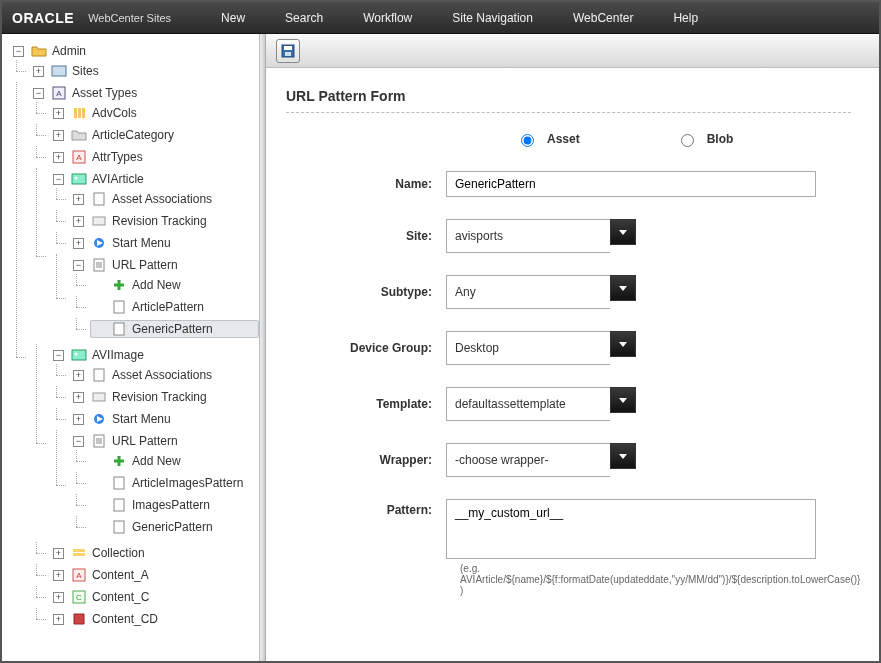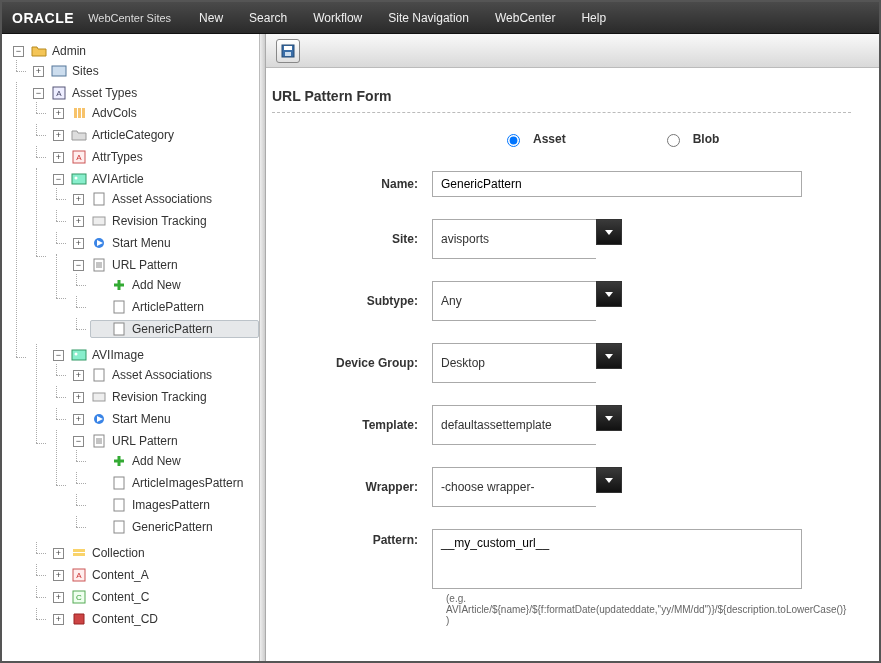--- a/index.html
+++ b/index.html
@@ -16,54 +16,54 @@
     background: linear-gradient(#4a4a4a,#2a2a2a);
     border-bottom: 1px solid #111;
     display: flex; align-items: center;
     color: #eee;
     padding: 0 10px;
     gap: 6px;
     font-size: 12px;
   }
   .brand { font-weight: bold; letter-spacing: 0.5px; color:#fff; font-size:14px; }
   .brand-sub { color:#ddd; font-size:11px; margin-left:8px; }
-  .menu { display:flex; gap:26px; margin-left:22px; }
+  .menu { display:flex; gap:40px; margin-left:44px; }
   .menu-item { cursor:pointer; color:#f0f0f0; }
   .body { flex:1; display:flex; overflow:hidden; }
   .sidebar {
     width: 258px; background:#fff; border-right:1px solid #bbb;
     overflow:auto; padding:6px 0 10px 4px;
     position:relative;
   }
   .splitter { width:6px; background:linear-gradient(to right,#eee,#ccc); border-right:1px solid #aaa; }
   .main { flex:1; display:flex; flex-direction:column; overflow:auto; background:#fff; }
   .toolbar {
     height:34px; background:linear-gradient(#f9f9f9,#d9d9d9);
     border-bottom:1px solid #bbb;
     display:flex; align-items:center; padding:0 10px;
   }
   .save-btn {
     width:24px; height:24px; border:1px solid #888; border-radius:3px;
     background:linear-gradient(#fff,#e0e0e0); display:flex; align-items:center; justify-content:center;
     cursor:pointer;
   }
-  .content { padding:20px 28px 20px 6px; }
+  .content { padding:20px 28px 20px 20px; }
   .form-title { font-weight:bold; font-size:14px; color:#333; margin-bottom:8px; }
   .dashed { border-top:1px dashed #bbb; margin-bottom:18px; }
   .radio-row { display:flex; gap:96px; margin:0 0 24px 230px; align-items:center; }
   .radio-row label { display:flex; align-items:center; gap:10px; font-weight:bold; color:#333; }
   .form-row { display:flex; align-items:center; margin-bottom:22px; }
   .form-row .lab { width:160px; text-align:right; padding-right:14px; font-weight:bold; color:#333; }
   .text-input {
     flex:1; max-width:370px; height:26px; border:1px solid #aaa; padding:2px 8px;
     font-family:inherit; font-size:12px;
   }
   .select-wrap { display:flex; width:190px; }
   .select-box {
-    flex:1; height:40px; border:1px solid #aaa; border-right:none; padding:4px 8px;
+    flex:1; height:34px; border:1px solid #aaa; border-right:none; padding:4px 8px;
     display:flex; align-items:center; background:#fff; color:#333;
   }
   .select-btn {
     width:26px; height:26px; background:linear-gradient(#3a3a3a,#111);
     border:1px solid #333; display:flex; align-items:center; justify-content:center;
     cursor:pointer;
   }
   .textarea {
     width:370px; height:60px; border:1px solid #aaa; padding:6px 8px; resize:none;
     font-family:inherit; font-size:12px;

